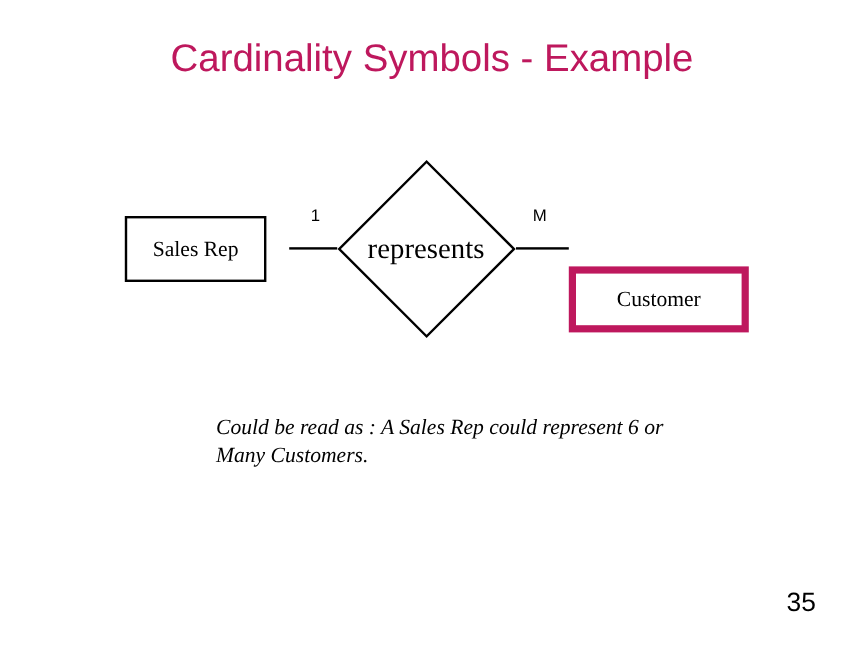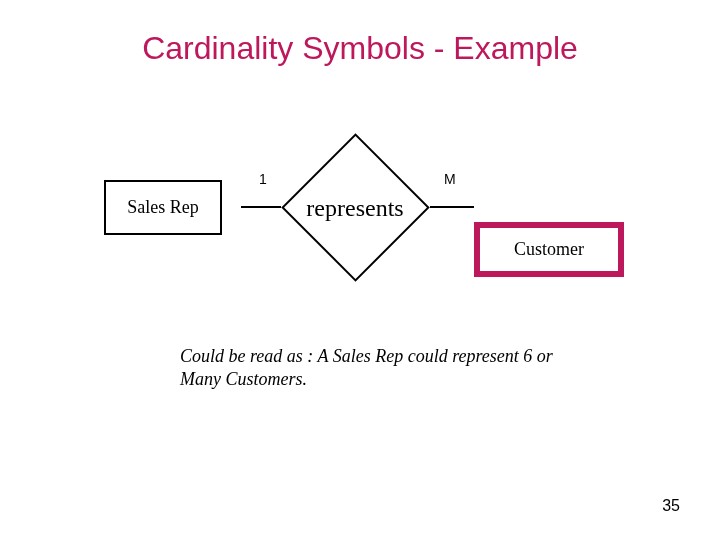--- a/index.html
+++ b/index.html
@@ -116,21 +116,21 @@
       width: 400px;
       font-family: "Times New Roman", serif;
       font-style: italic;
       font-size: 18px;
       line-height: 1.3;
     }
     .page-num {
       position: absolute;
       bottom: 25px;
       right: 40px;
-      font-size: 16px;
+      font-size: 22px;
       font-family: Arial, sans-serif;
     }
   </style>
 </head>
 <body>
 
 <h1 class="title">Cardinality Symbols - Example</h1>
 
 <div class="diagram">
   <div class="entity-left">

